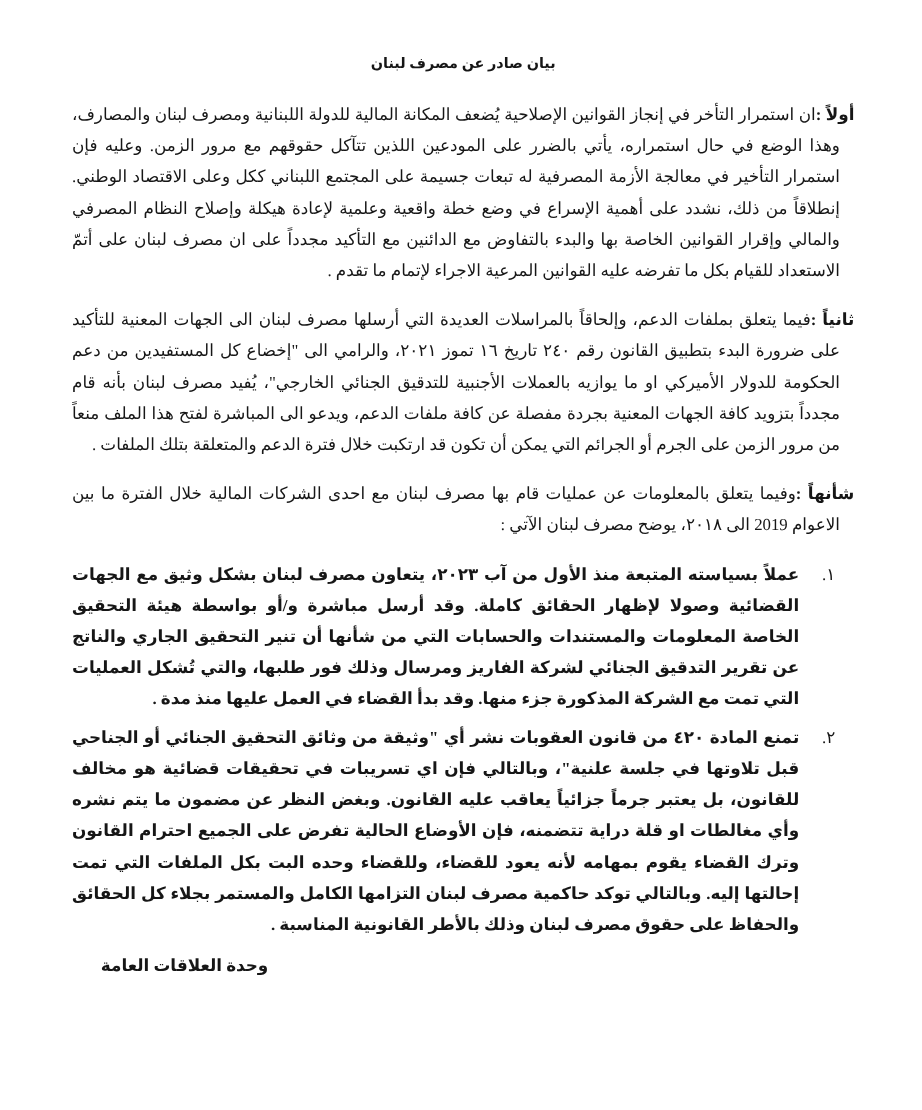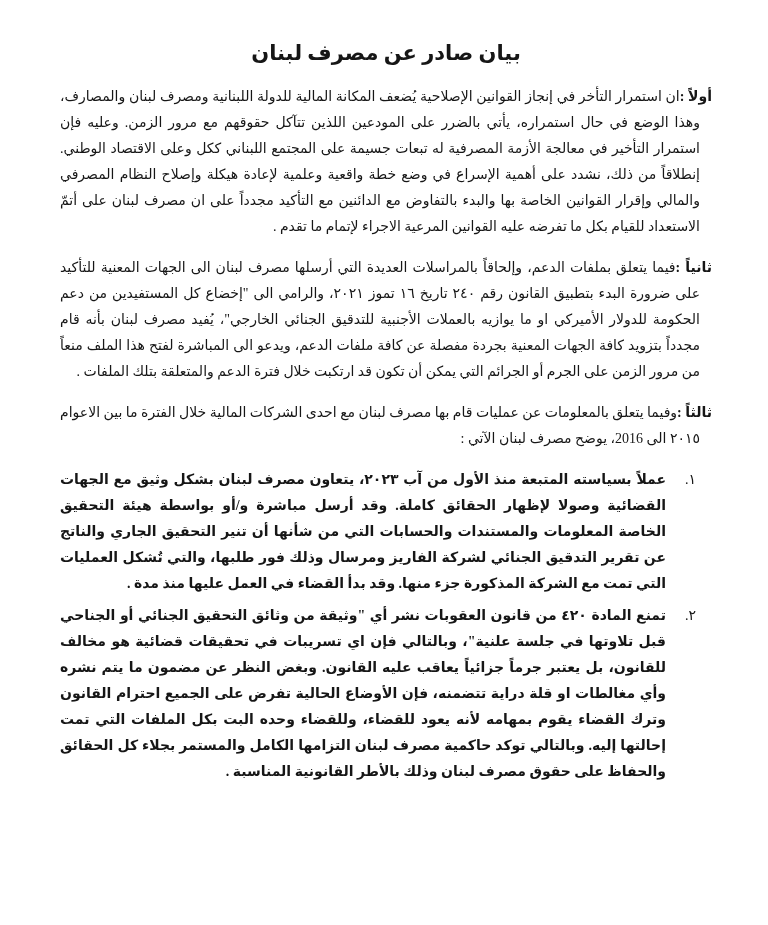--- a/index.html
+++ b/index.html
@@ -17,21 +17,21 @@
     direction: rtl;
     font-family: "Liberation Serif", "DejaVu Sans", serif;
     font-size: 14px;
     line-height: 26px;
     box-sizing: border-box;
     padding: 40px 56px 0 60px;
     overflow: hidden;
     text-align: justify;
   }
   .doc-title {
-    font-size: 21px;
+    font-size: 12px;
     font-weight: bold;
     text-align: center;
     margin: 0 0 18px 0;
     line-height: 26px;
   }
   .intro {
     margin: 0 0 17px 0;
     text-indent: 18px;
   }
   .section {
@@ -71,30 +71,31 @@
 
 <div class="page">
 
   <h1 class="doc-title">بيان صادر عن مصرف لبنان</h1>
 
 
   <p class="section"><span class="lead">أولاً :</span><span>ان استمرار التأخر في إنجاز القوانين الإصلاحية يُضعف المكانة المالية للدولة اللبنانية ومصرف لبنان والمصارف، وهذا الوضع في حال استمراره، يأتي بالضرر على المودعين اللذين تتآكل حقوقهم مع مرور الزمن. وعليه فإن استمرار التأخير في معالجة الأزمة المصرفية له تبعات جسيمة على المجتمع اللبناني ككل وعلى الاقتصاد الوطني. إنطلاقاً من ذلك، نشدد على أهمية الإسراع في وضع خطة واقعية وعلمية لإعادة هيكلة وإصلاح النظام المصرفي والمالي وإقرار القوانين الخاصة بها والبدء بالتفاوض مع الدائنين مع التأكيد مجدداً على ان مصرف لبنان على أتمّ الاستعداد للقيام بكل ما تفرضه عليه القوانين المرعية الاجراء لإتمام ما تقدم .</span></p>
 
   <p class="section"><span class="lead">ثانياً :</span><span>فيما يتعلق بملفات الدعم، وإلحاقاً بالمراسلات العديدة التي أرسلها مصرف لبنان الى الجهات المعنية للتأكيد على ضرورة البدء بتطبيق القانون رقم ٢٤٠ تاريخ ١٦ تموز ٢٠٢١، والرامي الى "إخضاع كل المستفيدين من دعم الحكومة للدولار الأميركي او ما يوازيه بالعملات الأجنبية للتدقيق الجنائي الخارجي"، يُفيد مصرف لبنان بأنه قام مجدداً بتزويد كافة الجهات المعنية بجردة مفصلة عن كافة ملفات الدعم، ويدعو الى المباشرة لفتح هذا الملف منعاً من مرور الزمن على الجرم أو الجرائم التي يمكن أن تكون قد ارتكبت خلال فترة الدعم والمتعلقة بتلك الملفات .</span></p>
 
-  <p class="section"><span class="lead">ثالثاً :</span><span>وفيما يتعلق بالمعلومات عن عمليات قام بها مصرف لبنان مع احدى الشركات المالية خلال الفترة ما بين الاعوام ٢٠١٥ الى 2016، يوضح مصرف لبنان الآتي :</span></p>
+  <p class="section"><span class="lead">شأنهاً :</span><span>وفيما يتعلق بالمعلومات عن عمليات قام بها مصرف لبنان مع احدى الشركات المالية خلال الفترة ما بين الاعوام 2019 الى ٢٠١٨، يوضح مصرف لبنان الآتي :</span></p>
 
   <div class="numbered-list">
 
     <div class="list-item">
       <span class="num">١.</span>
       <span class="txt">عملاً بسياسته المتبعة منذ الأول من آب ٢٠٢٣، يتعاون مصرف لبنان بشكل وثيق مع الجهات القضائية وصولا لإظهار الحقائق كاملة. وقد أرسل مباشرة و/أو بواسطة هيئة التحقيق الخاصة المعلومات والمستندات والحسابات التي من شأنها أن تنير التحقيق الجاري والناتج عن تقرير التدقيق الجنائي لشركة الفاريز ومرسال وذلك فور طلبها، والتي تُشكل العمليات التي تمت مع الشركة المذكورة جزء منها. وقد بدأ القضاء في العمل عليها منذ مدة .</span>
     </div>
 
     <div class="list-item">
       <span class="num">٢.</span>
       <span class="txt">تمنع المادة ٤٢٠ من قانون العقوبات نشر أي "وثيقة من وثائق التحقيق الجنائي أو الجناحي قبل تلاوتها في جلسة علنية"، وبالتالي فإن اي تسريبات في تحقيقات قضائية هو مخالف للقانون، بل يعتبر جرماً جزائياً يعاقب عليه القانون. وبغض النظر عن مضمون ما يتم نشره وأي مغالطات او قلة دراية تتضمنه، فإن الأوضاع الحالية تفرض على الجميع احترام القانون وترك القضاء يقوم بمهامه لأنه يعود للقضاء، وللقضاء وحده البت بكل الملفات التي تمت إحالتها إليه. وبالتالي توكد حاكمية مصرف لبنان التزامها الكامل والمستمر بجلاء كل الحقائق والحفاظ على حقوق مصرف لبنان وذلك بالأطر القانونية المناسبة .</span>
     </div>
 
   </div>
 
+  <p class="footer-signature">وحدة العلاقات العامة</p>
 
 </div>
 
 </body></html>

